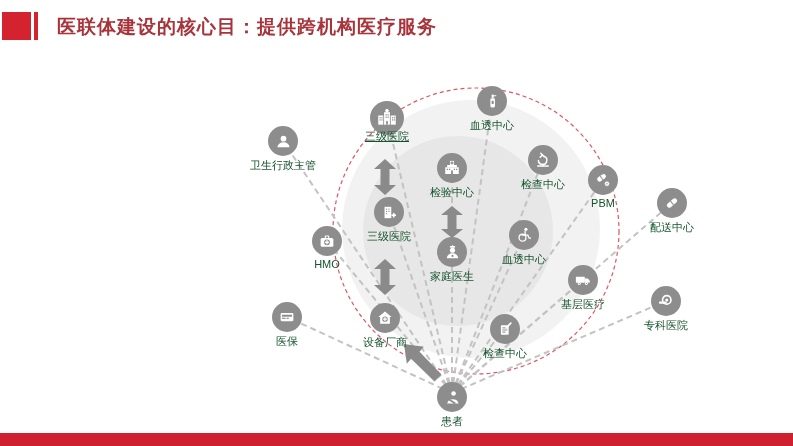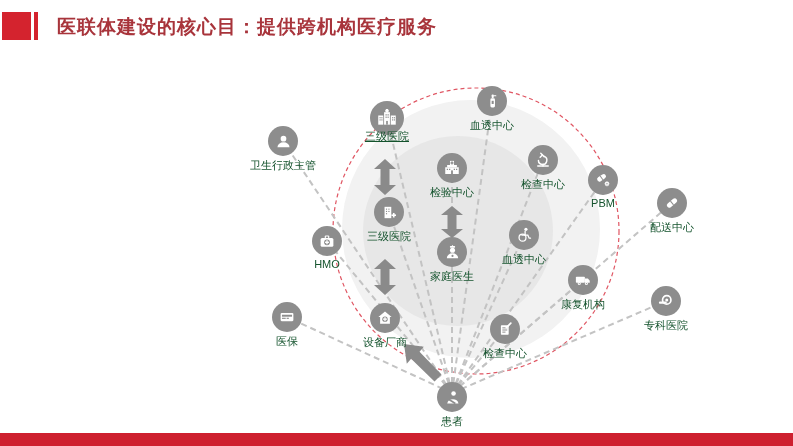--- a/index.html
+++ b/index.html
@@ -243,21 +243,21 @@
   <div class="circle">
     <svg width="18" height="18" viewBox="0 0 24 24" fill="#fff">
       <rect x="2.5" y="7.5" width="12" height="8" rx="1"></rect>
       <path d="M14.5 10h4l2.5 3v2.5h-6.5z"></path>
       <circle cx="7" cy="16.8" r="2"></circle>
         <circle cx="16.5" cy="16.8" r="2"></circle>
       <circle cx="7" cy="16.8" r="0.8" fill="#8d8d8d"></circle>
         <circle cx="16.5" cy="16.8" r="0.8" fill="#8d8d8d"></circle>
     </svg>
   </div>
-  <div class="label">康复机构</div>
+  <div class="label">基层医疗</div>
 </div>
 
 <div class="node" style="left:272px;top:302px">
   <div class="circle">
     <svg width="18" height="18" viewBox="0 0 24 24">
       <rect x="3.5" y="6.5" width="17" height="11" rx="1.5" fill="#fff"></rect>
       <rect x="5.3" y="9" width="13.4" height="2.6" fill="#8d8d8d"></rect>
       <rect x="5.3" y="13" width="5" height="1.5" fill="#8d8d8d"></rect>
       <rect x="11.5" y="13" width="3" height="1.5" fill="#8d8d8d"></rect>
     </svg>

